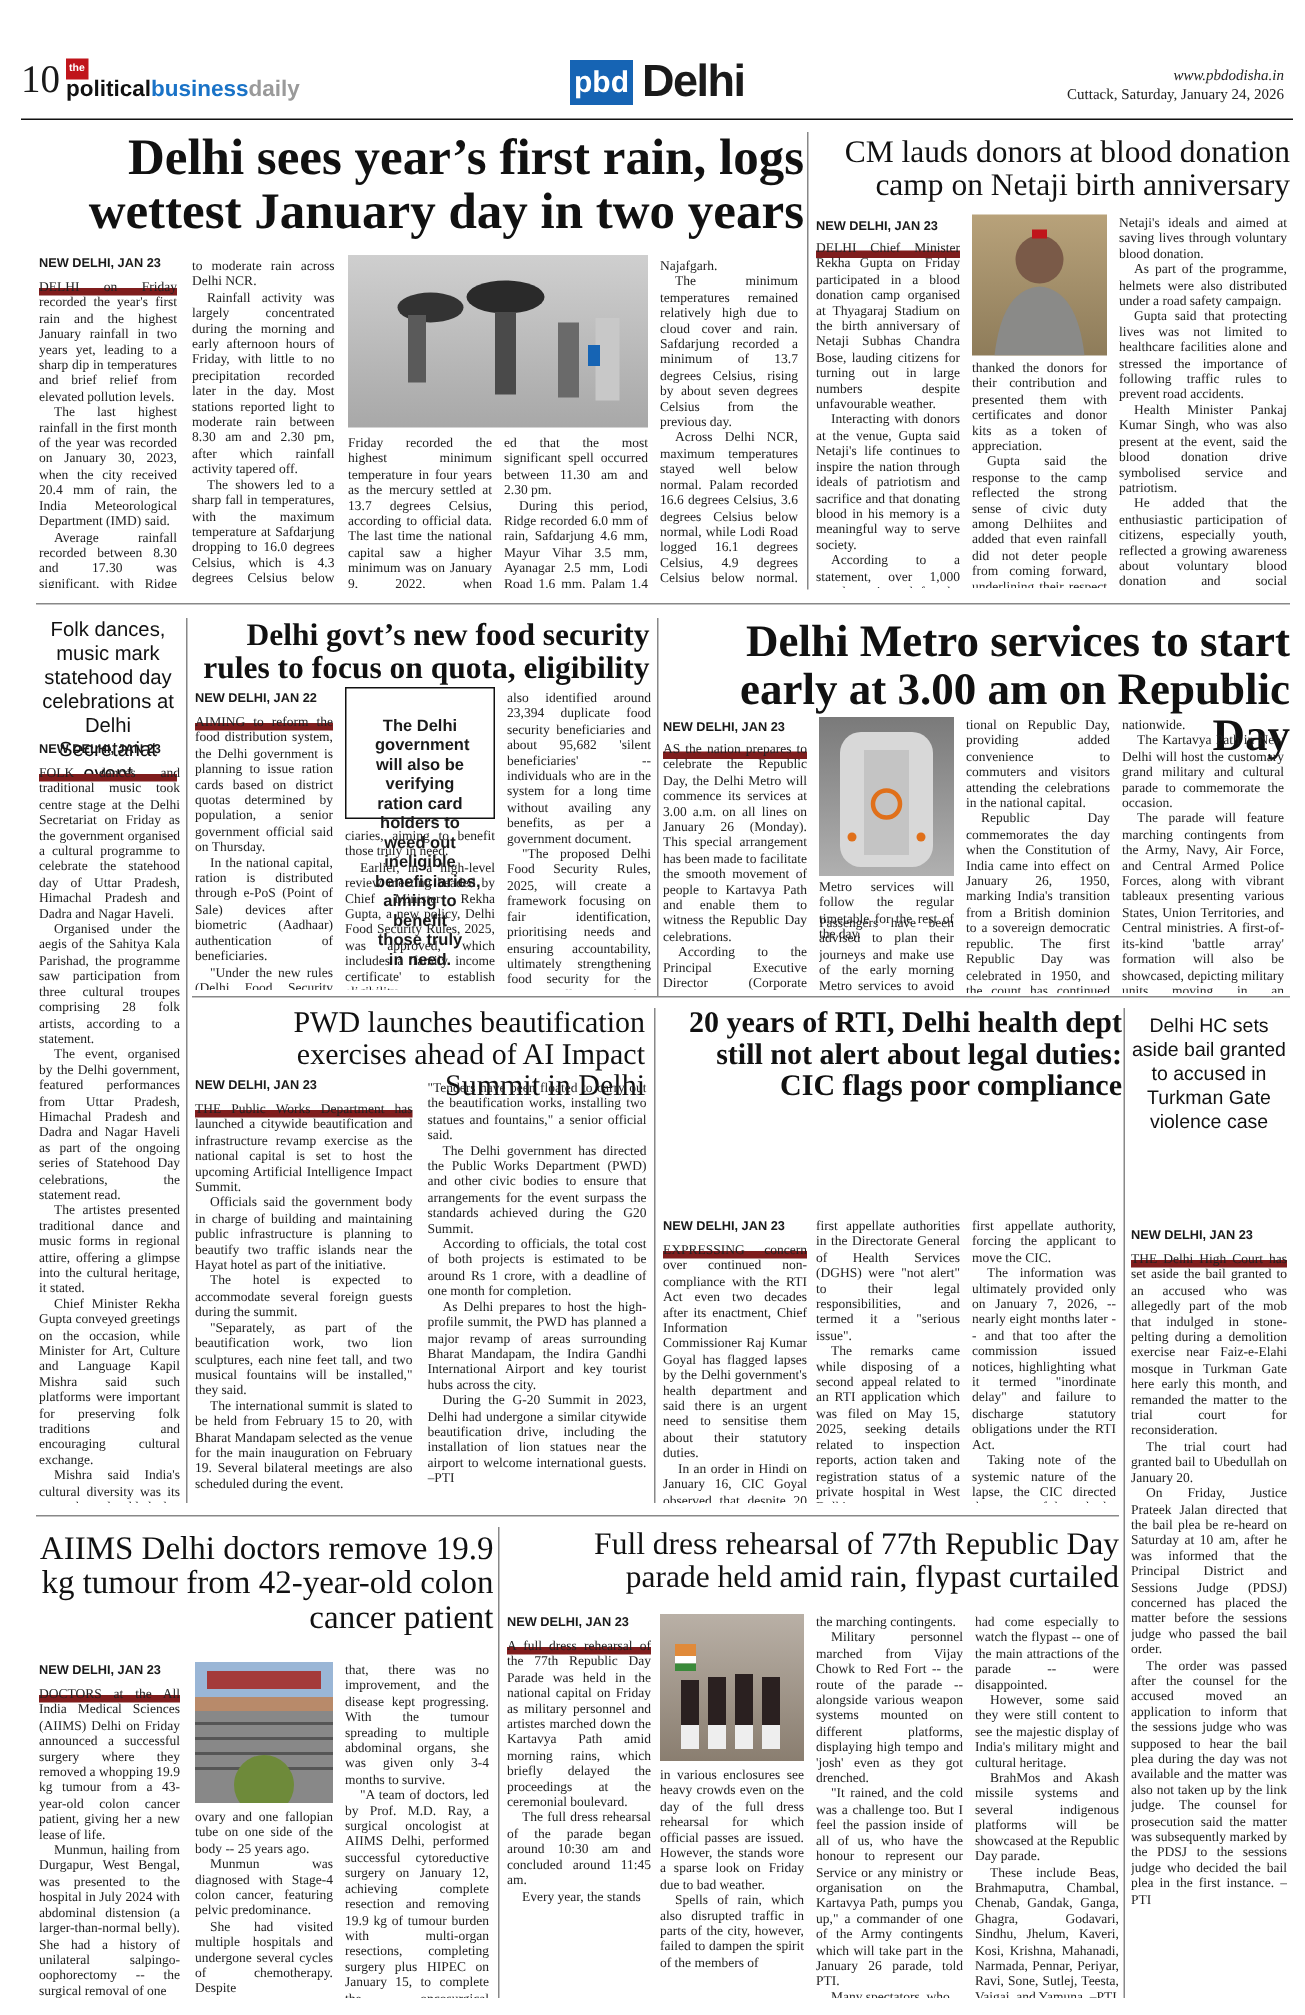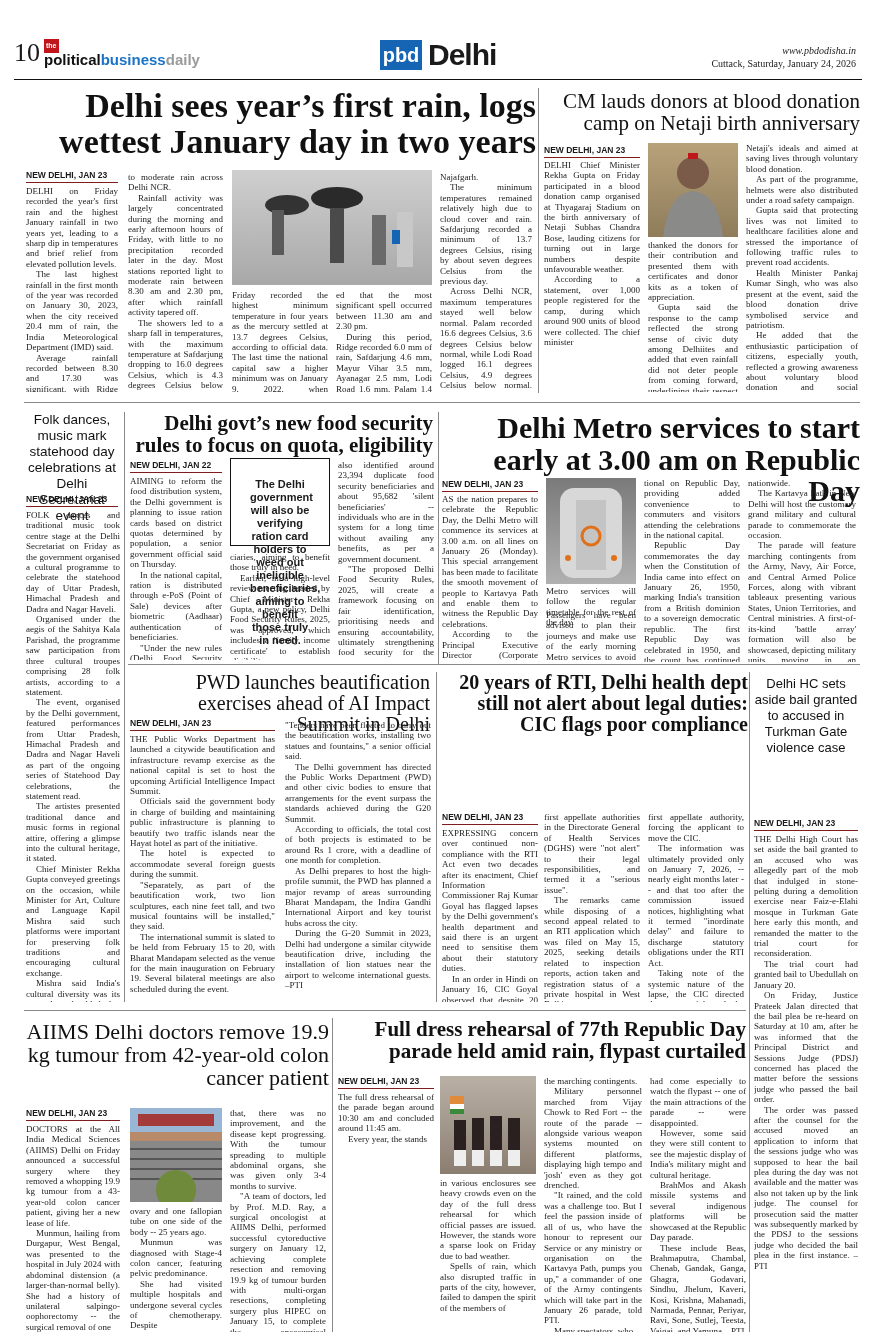--- a/index.html
+++ b/index.html
@@ -8,21 +8,21 @@
 .masthead{left:14px;top:30px;width:848px;height:50px;border-bottom:1.5px solid #111}
 .pgnum{left:14px;top:38px;font-size:26px;font-family:"Liberation Serif",serif}
 .brand{left:44px;top:36px;font-family:"Liberation Sans",sans-serif;font-weight:bold;font-size:15px;line-height:14px}
 .brand .the{background:#c0151b;color:#fff;font-size:7px;padding:0 2px;display:inline-block}
 .brand .pol{color:#111}.brand .bus{color:#1a73c7}.brand .dai{color:#9a9a9a}
 .pbdlogo{left:380px;top:40px;width:42px;height:30px;background:#1664b4;color:#ffffff;font-family:"Liberation Sans",sans-serif;font-weight:bold;font-size:20px;text-align:center;line-height:30px}
 .section{left:428px;top:38px;font-family:"Liberation Sans",sans-serif;font-weight:bold;font-size:30px;line-height:34px;letter-spacing:-1px}
 .site{right:14px;top:44px;font-size:10px;font-style:italic;text-align:right;line-height:13px;color:#222}
 .site .date{font-style:normal}
 .hl{font-family:"Liberation Serif",serif;text-align:right;line-height:1.05;color:#111}
-.dl{font-family:"Liberation Sans",sans-serif;font-weight:bold;font-size:8.5px;border-bottom:1px solid #7f1d1d;padding-bottom:2px}
+.dl{font-family:"Liberation Sans",sans-serif;font-weight:bold;font-size:8.5px;border-bottom:5px solid #7f1d1d;padding-bottom:12px}
 .txt{font-size:9px;line-height:10.4px;text-align:justify;color:#222;overflow:hidden}
 .txt p{text-indent:10px}
 .txt p:first-child{text-indent:0}
 .img{background:#9a9a9a;overflow:hidden}
 .cap{font-size:9px;line-height:10.4px;color:#222;text-align:justify}
 .vr{width:1px;background:#888}
 .hr{height:1px;background:#888}
 .pull{border:1px solid #111;font-family:"Liberation Sans",sans-serif;font-weight:bold;font-size:11px;line-height:13px;text-align:center;padding:19px}
 .sans-hl{font-family:"Liberation Sans",sans-serif;text-align:center;color:#111}
 </style>
@@ -76,20 +76,21 @@
     <p>Najafgarh.</p>
     <p>The minimum temperatures remained relatively high due to cloud cover and rain. Safdarjung recorded a minimum of 13.7 degrees Celsius, rising by about seven degrees Celsius from the previous day.</p>
     <p>Across Delhi NCR, maximum temperatures stayed well below normal. Palam recorded 16.6 degrees Celsius, 3.6 degrees Celsius below normal, while Lodi Road logged 16.1 degrees Celsius, 4.9 degrees Celsius below normal. Ridge recorded 15.7 degrees Celsius and Ayanagar 15.8 degrees Celsius, both more than four degrees Celsius below normal, indicating persistently cool daytime conditions. –PTI</p>
   </div>
 <div class="abs vr" style="left:538px;top:88px;height:305px"></div>
 
 <div class="abs hl" style="left:544px;top:90px;width:316px;font-size:21px">CM lauds donors at blood donation camp on Netaji birth anniversary</div>
 <div class="abs dl" style="left:544px;top:145px;width:96px">NEW DELHI, JAN 23</div>
 <div class="abs txt" style="left:544px;top:160px;width:96px;height:232px" id="blood-c1">
     <p>DELHI Chief Minister Rekha Gupta on Friday participated in a blood donation camp organised at Thyagaraj Stadium on the birth anniversary of Netaji Subhas Chandra Bose, lauding citizens for turning out in large numbers despite unfavourable weather.</p>
+    <p>Interacting with donors at the venue, Gupta said Netaji's life continues to inspire the nation through ideals of patriotism and sacrifice and that donating blood in his memory is a meaningful way to serve society.</p>
     <p>According to a statement, over 1,000 people registered for the camp, during which around 900 units of blood were collected. The chief minister</p>
   </div>
 <div class="abs img" style="left:648px;top:143px;width:90px;height:94px;background:linear-gradient(180deg,#b8a27a,#8e7c5a)">
   <svg width="90" height="94">
       <circle cx="45" cy="30" r="16" fill="#7a5a48"></circle>
       <rect x="40" y="10" width="10" height="6" fill="#c0151b"></rect>
       <path d="M15 94 Q20 50 45 48 Q70 50 75 94Z" fill="#8a8a88"></path>
     </svg>
 </div>
 <div class="abs txt" style="left:648px;top:240px;width:90px;height:152px" id="blood-c2">
@@ -235,23 +236,24 @@
     <p>ovary and one fallopian tube on one side of the body -- 25 years ago.</p>
     <p>Munmun was diagnosed with Stage-4 colon cancer, featuring pelvic predominance.</p>
     <p>She had visited multiple hospitals and undergone several cycles of chemotherapy. Despite</p>
   </div>
 <div class="abs txt" style="left:230px;top:1108px;width:96px;height:224px" id="aiims-c3">
     <p>that, there was no improvement, and the disease kept progressing. With the tumour spreading to multiple abdominal organs, she was given only 3-4 months to survive.</p>
     <p>"A team of doctors, led by Prof. M.D. Ray, a surgical oncologist at AIIMS Delhi, performed successful cytoreductive surgery on January 12, achieving complete resection and removing 19.9 kg of tumour burden with multi-organ resections, completing surgery plus HIPEC on January 15, to complete the oncosurgical management. –PTI</p>
   </div>
 <div class="abs vr" style="left:332px;top:1018px;height:314px"></div>
 
-<div class="abs hl" style="left:336px;top:1018px;width:410px;font-size:21px;font-weight:bold">Full dress rehearsal of 77th Republic Day parade held amid rain, flypast curtailed</div>
+<div class="abs hl" style="left:336px;top:1018px;width:410px;font-size:21px;font-weight:normal">Full dress rehearsal of 77th Republic Day parade held amid rain, flypast curtailed</div>
 <div class="abs dl" style="left:338px;top:1076px;width:96px">NEW DELHI, JAN 23</div>
 <div class="abs txt" style="left:338px;top:1092px;width:96px;height:240px" id="parade-c1">
+    <p>A full dress rehearsal of the 77th Republic Day Parade was held in the national capital on Friday as military personnel and artistes marched down the Kartavya Path amid morning rains, which briefly delayed the proceedings at the ceremonial boulevard.</p>
     <p>The full dress rehearsal of the parade began around 10:30 am and concluded around 11:45 am.</p>
     <p>Every year, the stands</p>
   </div>
 <div class="abs img" style="left:440px;top:1076px;width:96px;height:98px;background:linear-gradient(180deg,#b9b0a6,#8a7e70)">
   <svg width="96" height="98">
       <rect x="10" y="20" width="14" height="8" fill="#e08a3a"></rect>
       <rect x="10" y="28" width="14" height="5" fill="#fff"></rect>
       <rect x="10" y="33" width="14" height="5" fill="#3a8a3a"></rect>
       <g fill="#2a2020">
         <rect x="14" y="44" width="12" height="30"></rect>

